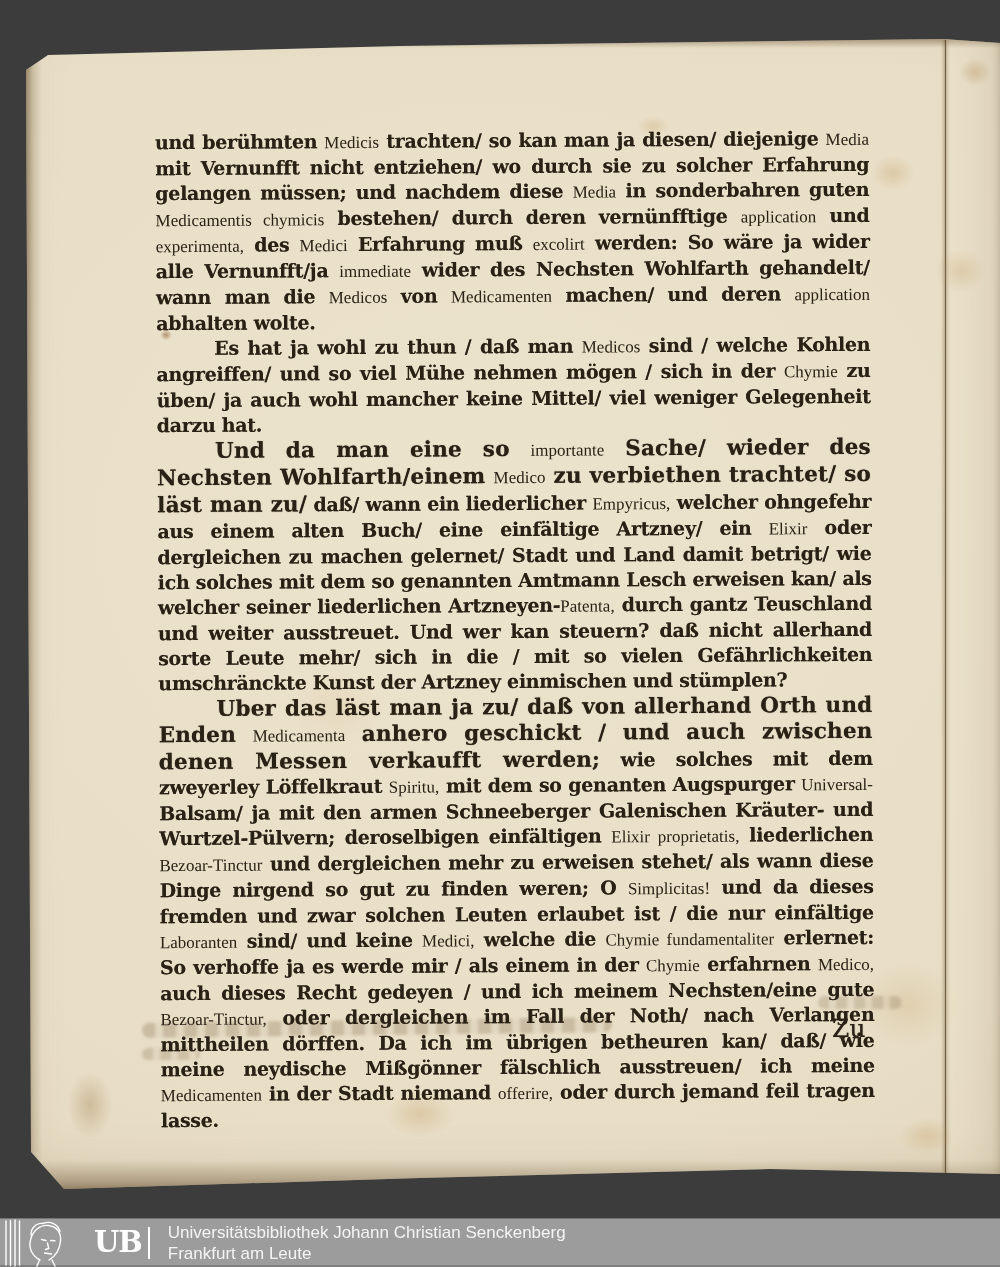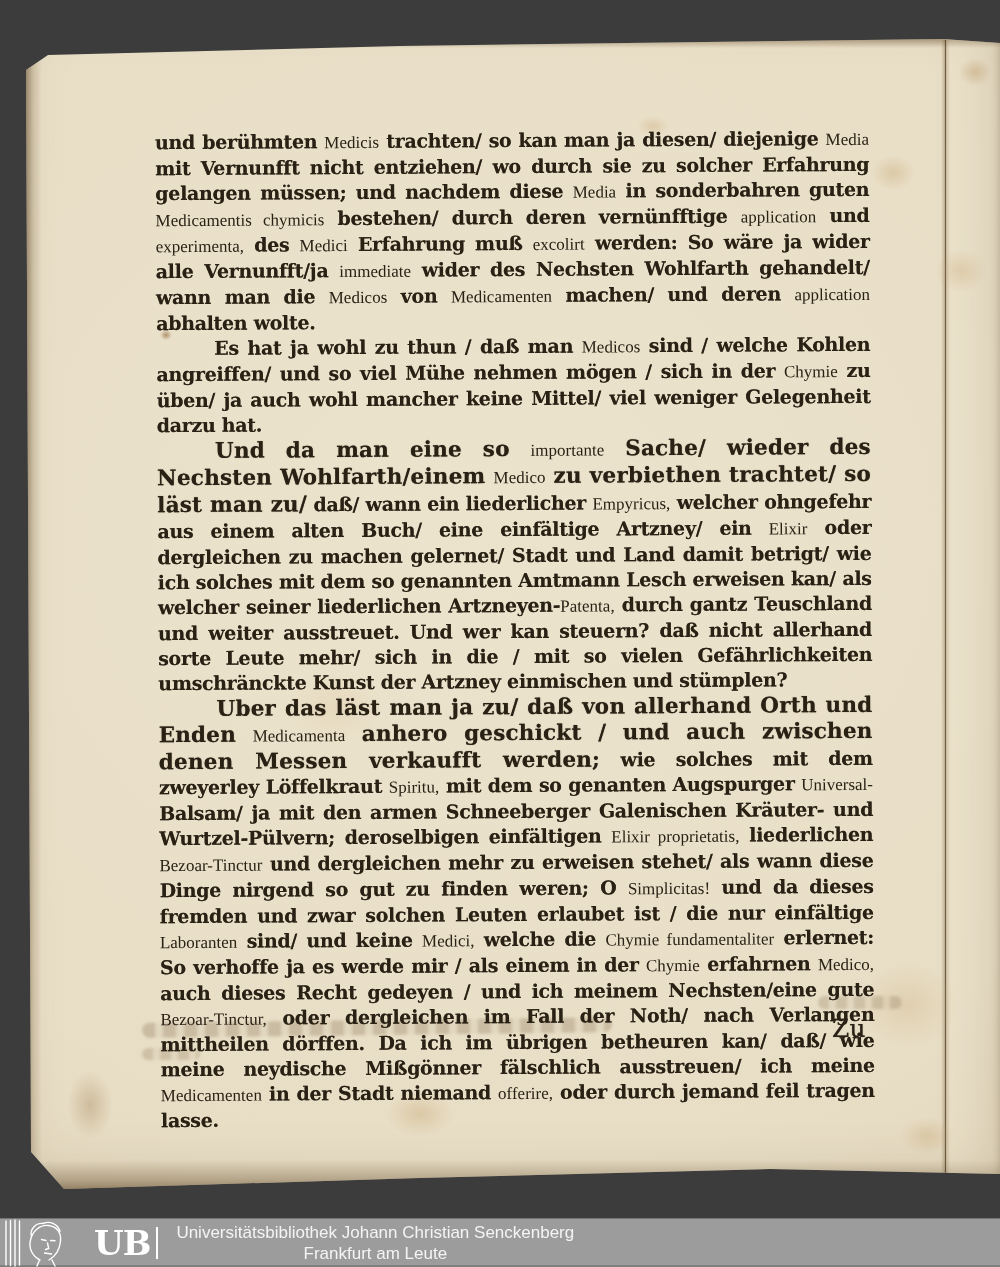--- a/index.html
+++ b/index.html
@@ -89,26 +89,26 @@
   
   .footer-bar{
     position:absolute;left:0;right:0;bottom:0;height:49px;
     background:#9c9c9c;
     box-shadow:inset 0 -2px 0 rgba(0,0,0,.18), inset 0 1px 0 rgba(0,0,0,.25);
     display:flex;align-items:center;
   }
   .logo{display:flex;align-items:center;height:49px;margin-left:2px;}
   .logo svg{display:block;}
   .ub-text{
-    font-family:"DejaVu Serif",serif;font-weight:700;font-size:34px;color:#ffffff;
+    font-family:"DejaVu Serif",serif;font-weight:700;font-size:29px;color:#ffffff;
     margin-left:-4px;letter-spacing:-1px;line-height:1;
   }
   .logo-divider{display:inline-block;width:2px;height:32px;background:#ffffff;margin-left:6px;}
   .inst{margin-left:18px;color:#f4f4f4;font-family:"Liberation Sans",sans-serif;
-        font-size:17px;line-height:21px;text-align:center;}
+        font-size:17px;line-height:21px;}
 </style>
 </head>
 <body>
 
 <div class="stage">
 
   <div class="paper">
     <div class="paper-shading"></div>
     <div class="left-edge-strip"></div>
     <div class="top-edge-strip"></div>

